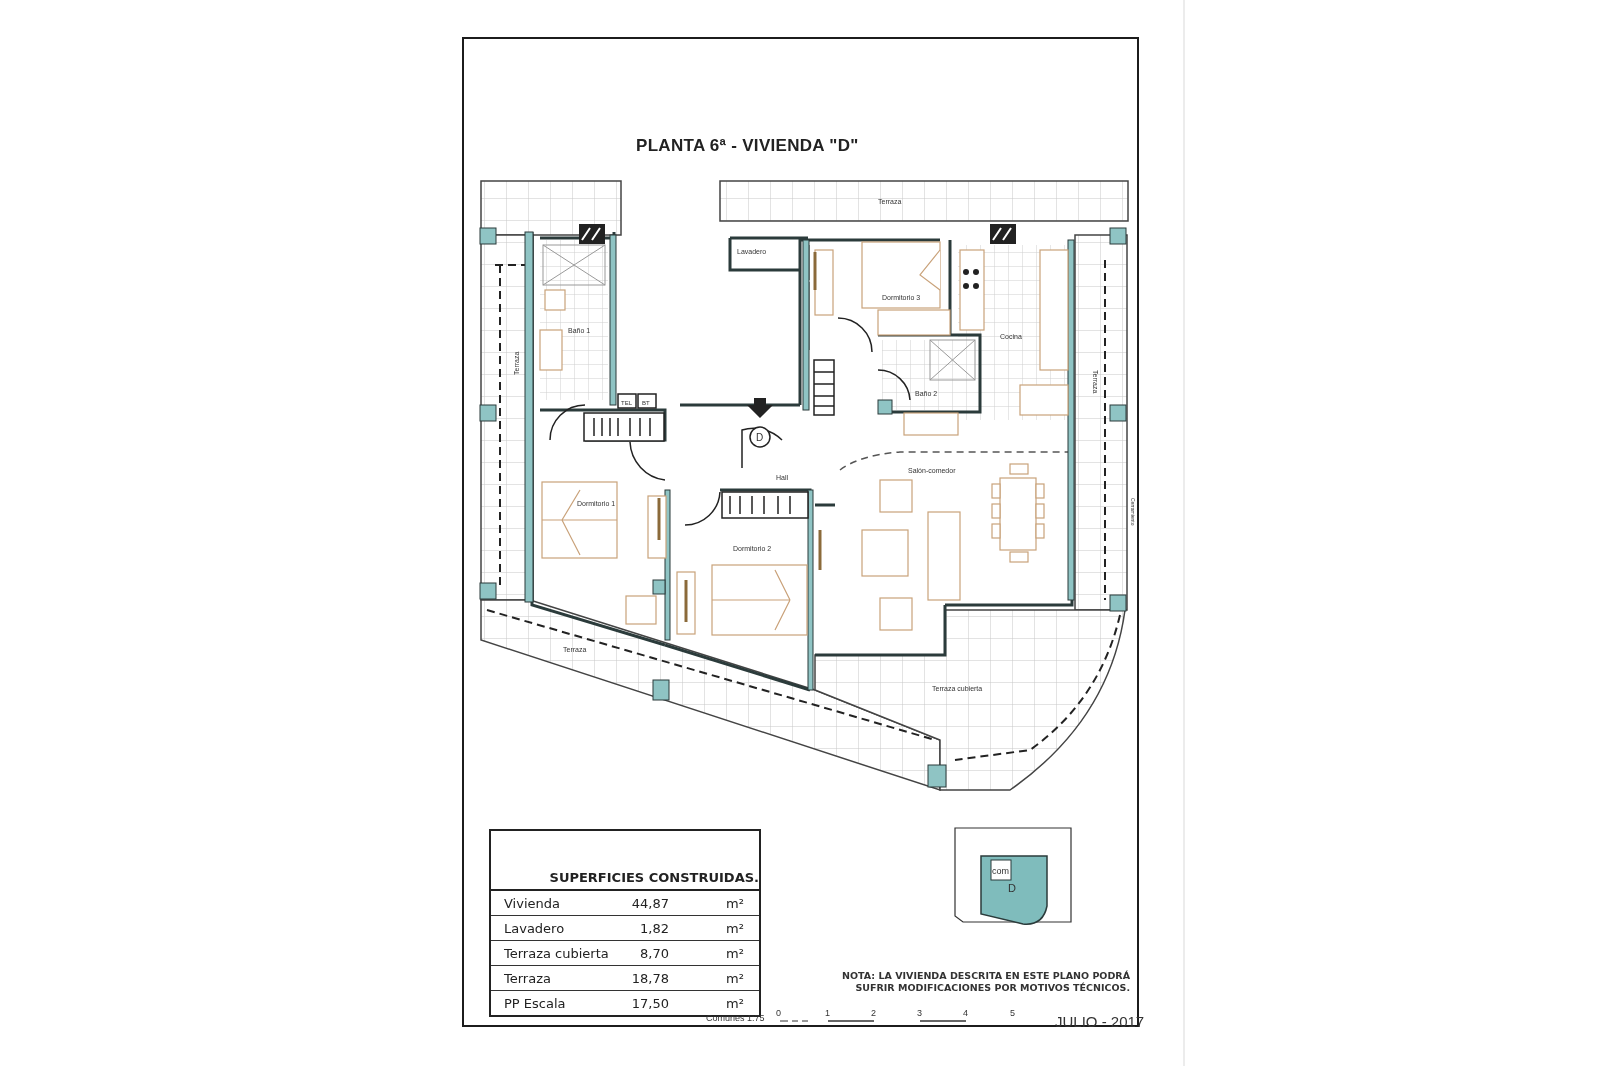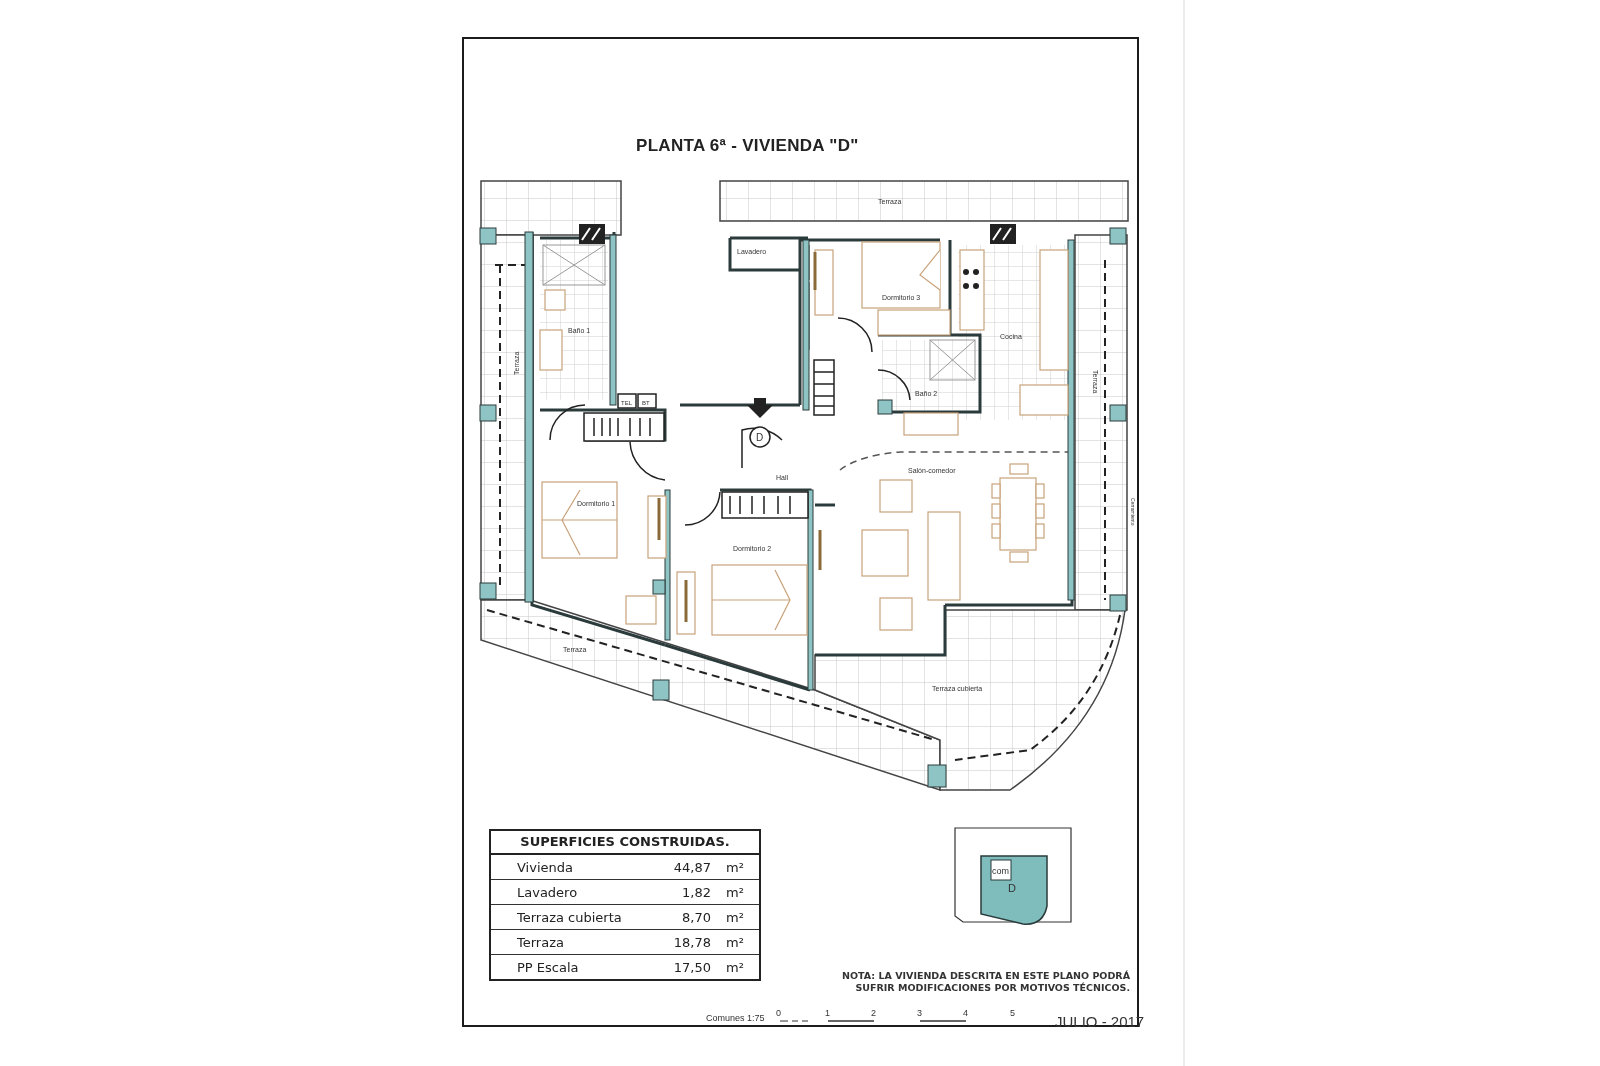--- a/index.html
+++ b/index.html
@@ -3,26 +3,26 @@
 <meta charset="utf-8">
 <style>
   html, body { margin: 0; padding: 0; background: #ffffff; }
   body { width: 1600px; height: 1066px; position: relative; overflow: hidden; font-family: "Liberation Sans", sans-serif; }
   .sheet { position: absolute; left: 462px; top: 37px; width: 677px; height: 990px; border: 2px solid #1c1c1c; background: #fff; box-sizing: border-box; }
   .pageedge { position: absolute; left: 1183px; top: 0; width: 2px; height: 1066px; background: #ececec; }
   .title { position: absolute; left: 636px; top: 136px; font-weight: bold; font-size: 17px; color: #222; letter-spacing: 0.3px; }
   svg.plan { position: absolute; left: 0; top: 0; }
   .lbl { font-family: "Liberation Sans", sans-serif; fill: #333; }
   .table { position: absolute; left: 489px; top: 829px; width: 272px; border: 2px solid #222; box-sizing: border-box; background: #fff; }
-  .table .hdr { font-weight: bold; font-size: 13px; text-align: center; padding: 3px 0 4px; border-bottom: 2px solid #222; color: #222; font-family: "DejaVu Sans", sans-serif; }
+  .table .hdr { font-weight: bold; font-size: 13px; text-align: right; padding: 3px 0 4px; border-bottom: 2px solid #222; color: #222; font-family: "DejaVu Sans", sans-serif; margin-top: 36px; }
   .table .row { display: flex; font-size: 13px; height: 24px; align-items: center; border-bottom: 1.5px solid #333; color: #222; font-family: "DejaVu Sans", sans-serif; }
   .table .row:last-child { border-bottom: none; }
-  .table .row .k { flex: 1; padding-left: 26px; }
+  .table .row .k { flex: 1; padding-left: 13px; }
   .table .row .v { width: 60px; text-align: right; }
-  .table .row .u { width: 48px; text-align: center; }
+  .table .row .u { width: 48px; text-align: center; margin-left: 42px; }
   .note { position: absolute; left: 830px; top: 970px; width: 300px; text-align: right; font-size: 9.5px; line-height: 12px; font-weight: bold; color: #333; font-family: "DejaVu Sans", sans-serif; }
   .scale-lbl { position: absolute; left: 706px; top: 1013px; font-size: 9px; color: #333; }
   .date { position: absolute; left: 1055px; top: 1013px; font-size: 15px; color: #333; }
   .keyplan { position: absolute; left: 953px; top: 826px; width: 120px; height: 100px; }
 </style>
 </head>
 <body>
 
 <div class="pageedge"></div>
 <div class="sheet"></div>

